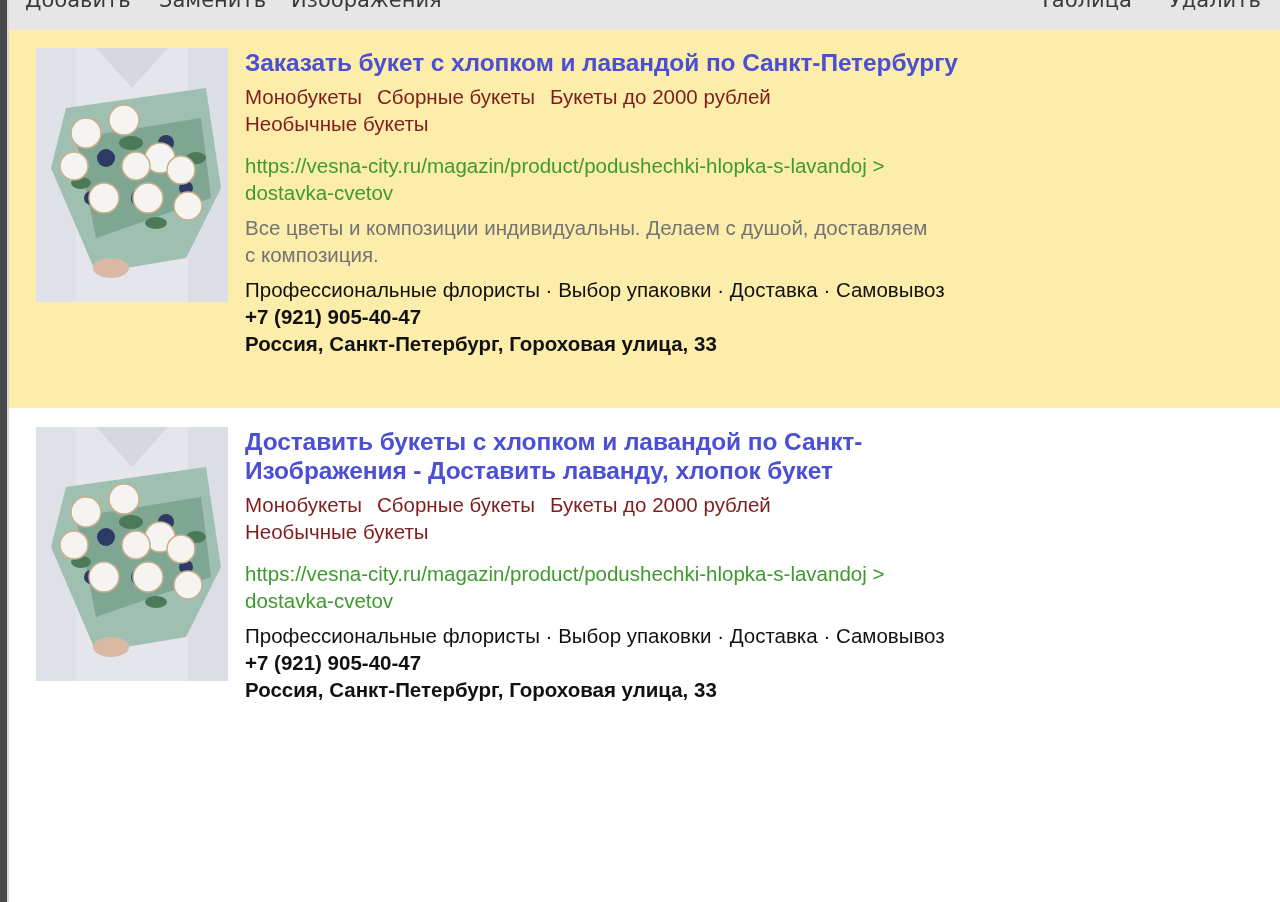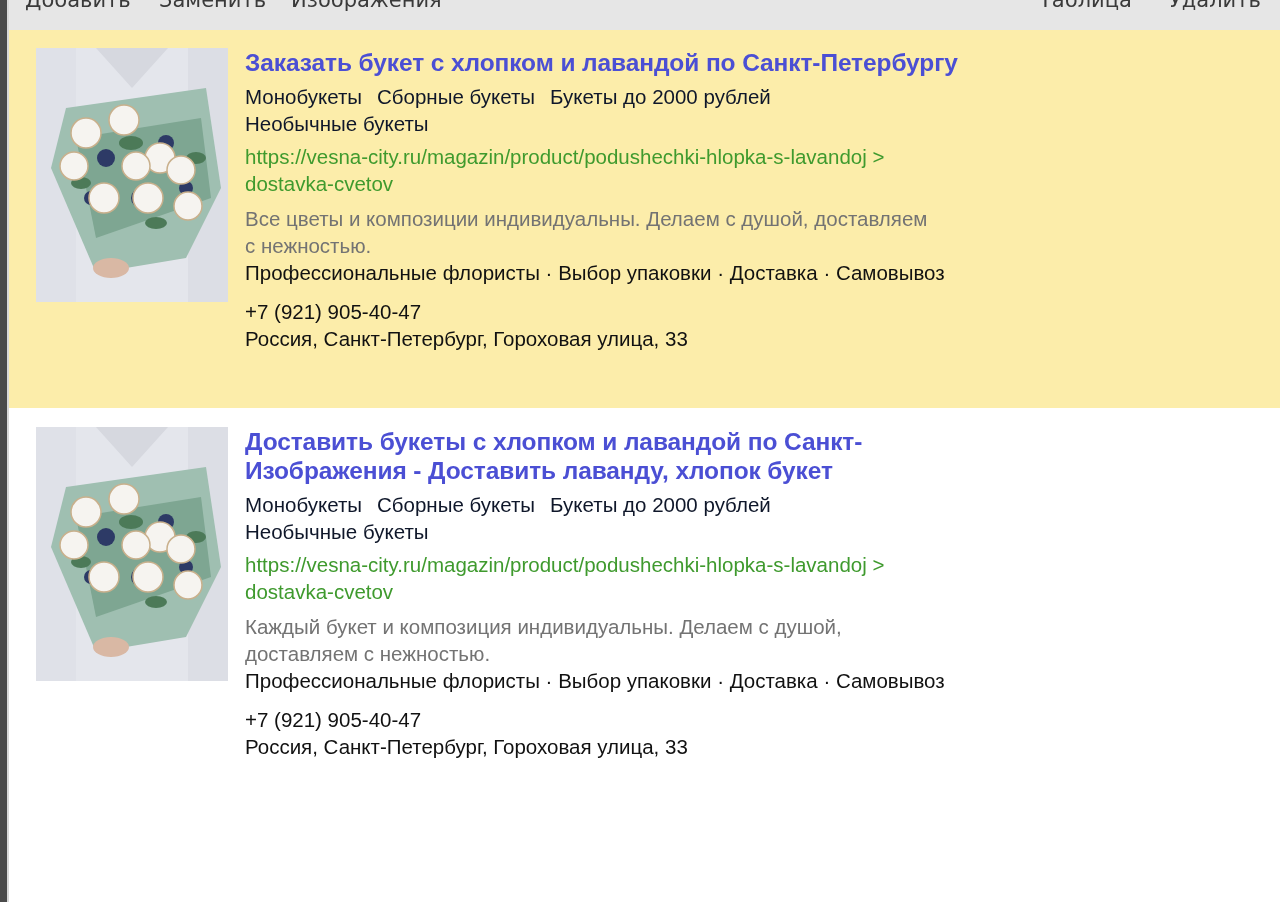--- a/index.html
+++ b/index.html
@@ -35,26 +35,26 @@
   }
   .thumb svg { display: block; }
 
   .content {
     position: absolute; left: 236px; width: 830px;
   }
   .title {
     font-size: 24.5px; line-height: 29px; font-weight: bold; color: #4b4fd4;
     letter-spacing: -0.1px;
   }
-  .sitelinks { margin-top: 6px; font-size: 20.5px; line-height: 27px; color: #0f172a; }
+  .sitelinks { margin-top: 6px; font-size: 20.5px; line-height: 27px; color: #7f1d1d; }
   .sitelinks span { margin-right: 15px; white-space: nowrap; }
-  .url { margin-top: 6px; font-size: 20.5px; line-height: 27px; color: #3f9a2e; }
+  .url { margin-top: 15px; font-size: 20.5px; line-height: 27px; color: #3f9a2e; }
   .desc { margin-top: 8px; font-size: 20.5px; line-height: 27px; color: #737373; width: 800px; }
-  .features { font-size: 20.5px; line-height: 27px; color: #111111; }
-  .contacts { margin-top: 12px; font-size: 20.5px; line-height: 27px; color: #111111; }
+  .features { margin-top: 8px; font-size: 20.5px; line-height: 27px; color: #111111; }
+  .contacts { margin-top: 0; font-size: 20.5px; line-height: 27px; color: #111111; font-weight: bold; }
 </style>
 </head>
 <body>
 
 <div class="left-strip">
     <div class="edge"></div>
   </div>
 
 <div class="toolbar">
   <span class="tb-item" style="left:16px">Добавить</span>
@@ -107,21 +107,21 @@
     <div class="sitelinks">
       <span>Монобукеты</span><span>Сборные букеты</span><span>Букеты до 2000 рублей</span><br>
       <span>Необычные букеты</span>
     </div>
     <div class="url">
       <div>https://vesna-city.ru/magazin/product/podushechki-hlopka-s-lavandoj &gt;</div>
       <div>dostavka-cvetov</div>
     </div>
     <div class="desc">
       <div>Все цветы и композиции индивидуальны. Делаем с душой, доставляем</div>
-      <div>с нежностью.</div>
+      <div>с композиция.</div>
     </div>
     <div class="features">Профессиональные флористы · Выбор упаковки · Доставка · Самовывоз</div>
     <div class="contacts">
       <div>+7 (921) 905-40-47</div>
       <div>Россия, Санкт-Петербург, Гороховая улица, 33</div>
     </div>
   </div>
 </div>
 
 <div class="card plain" style="top:408px; height:400px;">
@@ -166,23 +166,19 @@
       <div>Изображения - Доставить лаванду, хлопок букет</div>
     </div>
     <div class="sitelinks">
       <span>Монобукеты</span><span>Сборные букеты</span><span>Букеты до 2000 рублей</span><br>
       <span>Необычные букеты</span>
     </div>
     <div class="url">
       <div>https://vesna-city.ru/magazin/product/podushechki-hlopka-s-lavandoj &gt;</div>
       <div>dostavka-cvetov</div>
     </div>
-    <div class="desc">
-      <div>Каждый букет и композиция индивидуальны. Делаем с душой,</div>
-      <div>доставляем с нежностью.</div>
-    </div>
     <div class="features">Профессиональные флористы · Выбор упаковки · Доставка · Самовывоз</div>
     <div class="contacts">
       <div>+7 (921) 905-40-47</div>
       <div>Россия, Санкт-Петербург, Гороховая улица, 33</div>
     </div>
   </div>
 </div>
 
 </body></html>

